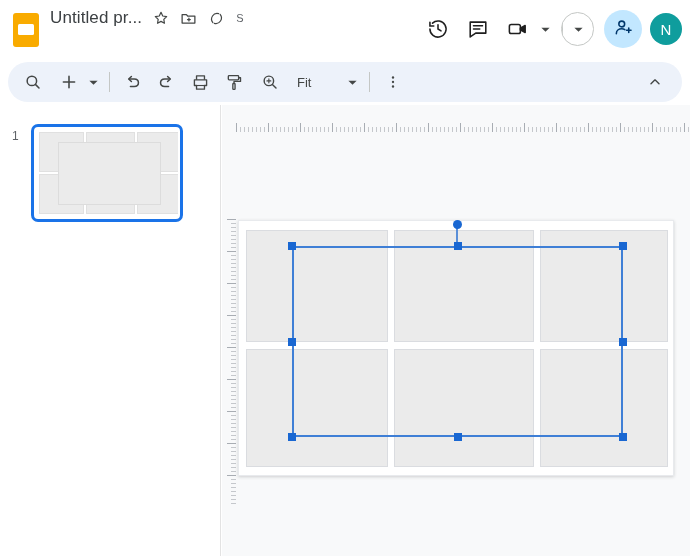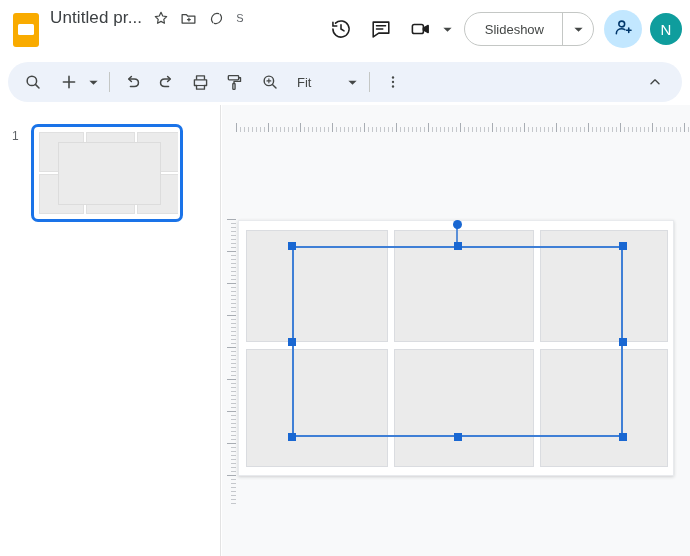--- a/index.html
+++ b/index.html
@@ -250,21 +250,20 @@
           </svg>
         </span>
         <span class="caret-btn">
           <svg width="11" height="11" viewBox="0 0 12 12">
               <path d="M1.5 4l4.5 4.5L10.5 4z" fill="#444746"></path>
             </svg>
         </span>
       </span>
 
       <span class="slideshow-group">
-        <span class="slideshow-btn">Slideshow</span>
         <span class="slideshow-sep"></span>
         <span class="slideshow-caret">
           <svg width="11" height="11" viewBox="0 0 12 12">
               <path d="M1.5 4l4.5 4.5L10.5 4z" fill="#444746"></path>
             </svg>
         </span>
       </span>
 
       <span class="share-btn">
         <span>

